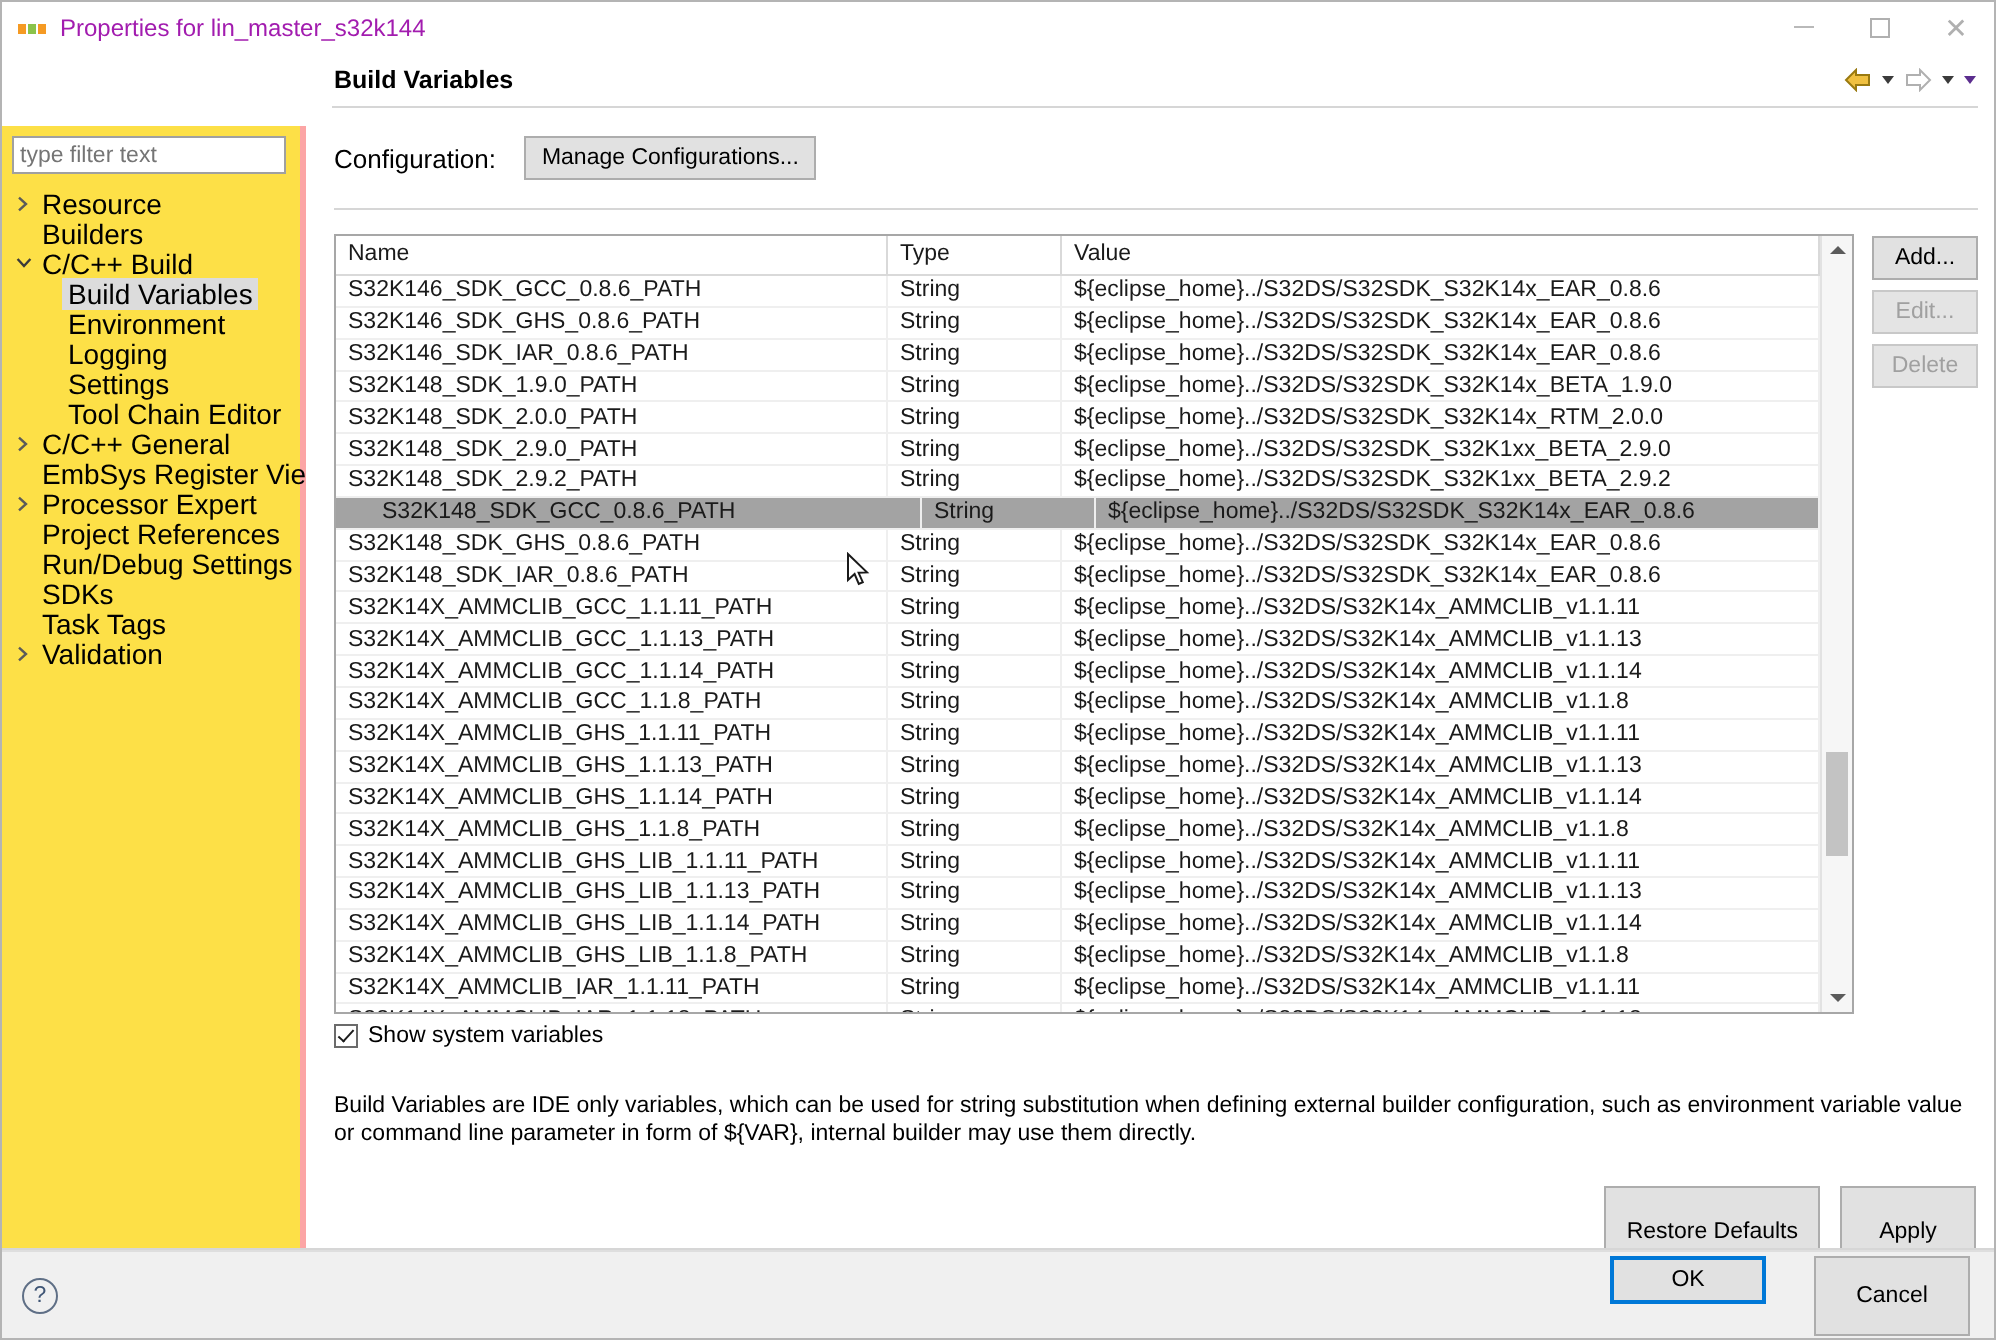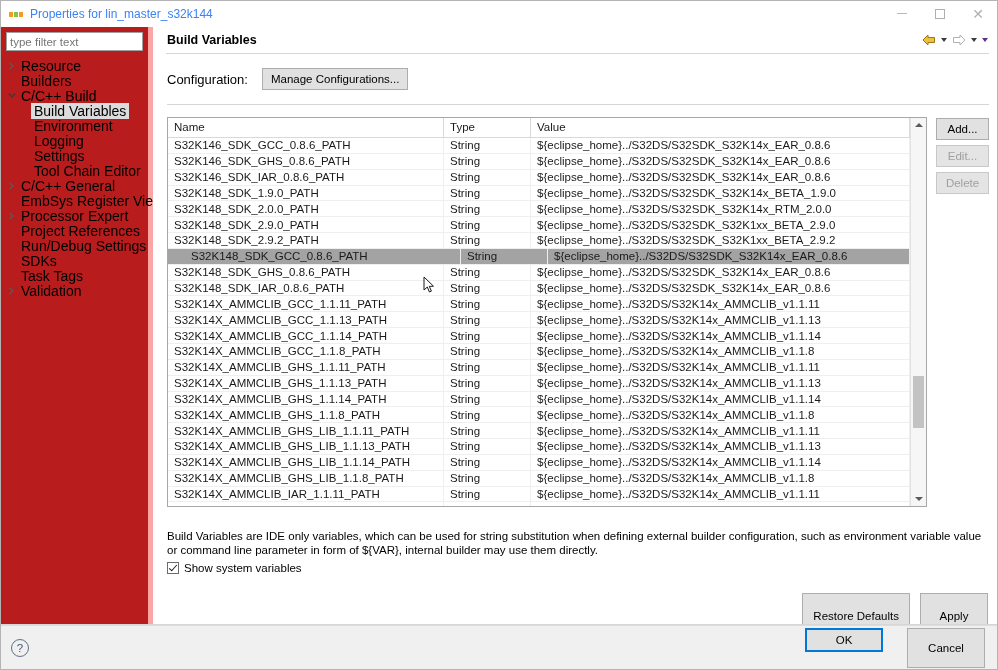--- a/index.html
+++ b/index.html
@@ -48,21 +48,21 @@
     position: absolute;
     width: 4px;
     height: 5px;
     top: 6px;
   }
   .title-icon .s1 { left: 1px;  background: #f59a23; }
   .title-icon .s2 { left: 6px;  background: #8bc34a; }
   .title-icon .s3 { left: 11px; background: #f59a23; }
   #title-text {
     font-size: 12px;
-    color: #3b82f6;
+    color: #a21caf;
     white-space: nowrap;
   }
   #win-controls {
     margin-left: auto;
     display: flex;
     height: 25px;
   }
   .win-btn {
     width: 38px;
     height: 25px;
@@ -81,24 +81,25 @@
     flex: 1 1 auto;
     display: flex;
     background: #ffffff;
     min-height: 0;
   }
 
   
   #left-pane {
     width: 152px;
     flex: 0 0 152px;
-    background: #b91c1c;
-    border-right: 5px solid #fca5a5;
+    background: #fde047;
+    border-right: 3px solid #fca5a5;
     box-sizing: border-box;
     padding-top: 5px;
+    margin-top: 36px;
   }
   #filter-input {
     display: block;
     width: 137px;
     height: 19px;
     margin: 0 0 7px 5px;
     box-sizing: border-box;
     border: 1px solid #a0a0a0;
     background: #ffffff;
     font-family: "Liberation Sans", sans-serif;
@@ -755,26 +756,26 @@
                 </div>
             </div>
           </div>
           <div id="side-buttons">
             <button class="btn">Add...</button>
             <button class="btn disabled">Edit...</button>
             <button class="btn disabled">Delete</button>
           </div>
         </div>
 
-        <div id="desc">Build Variables are IDE only variables, which can be used for string substitution when defining external builder configuration, such as environment variable value or command line parameter in form of ${VAR}, internal builder may use them directly.</div>
-
         <div id="check-row">
           <span class="cbox checked"></span>
           <span id="check-label">Show system variables</span>
         </div>
+
+        <div id="desc">Build Variables are IDE only variables, which can be used for string substitution when defining external builder configuration, such as environment variable value or command line parameter in form of ${VAR}, internal builder may use them directly.</div>
 
         <div id="restore-row">
           <button class="btn">Restore Defaults</button>
           <button class="btn" id="apply-btn">Apply</button>
         </div>
 
       </div>
     </div>
   </div>
 

